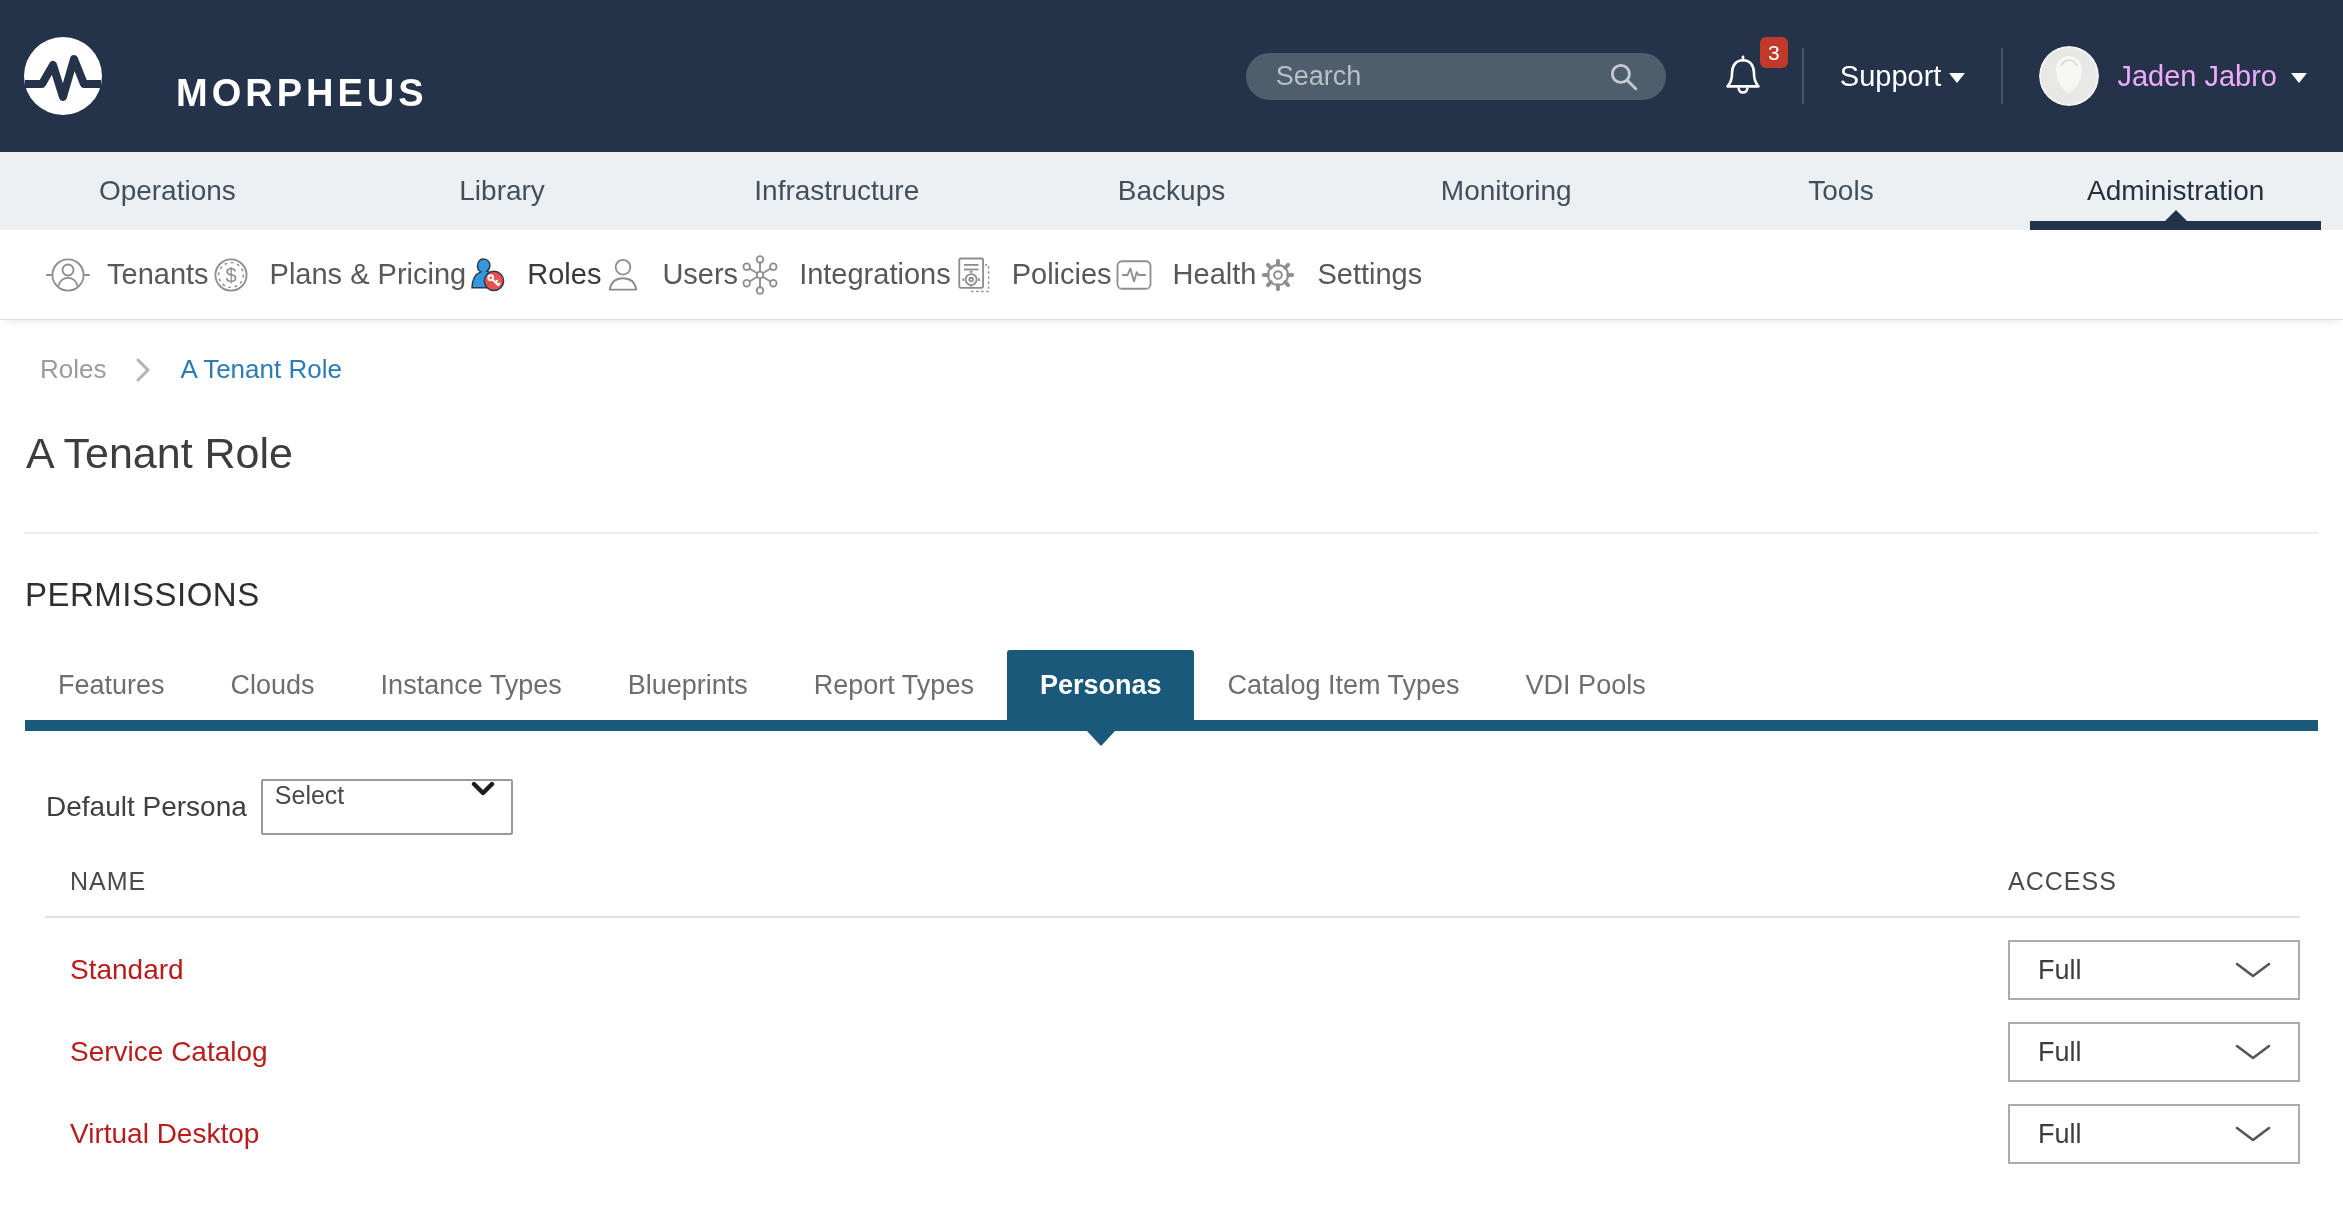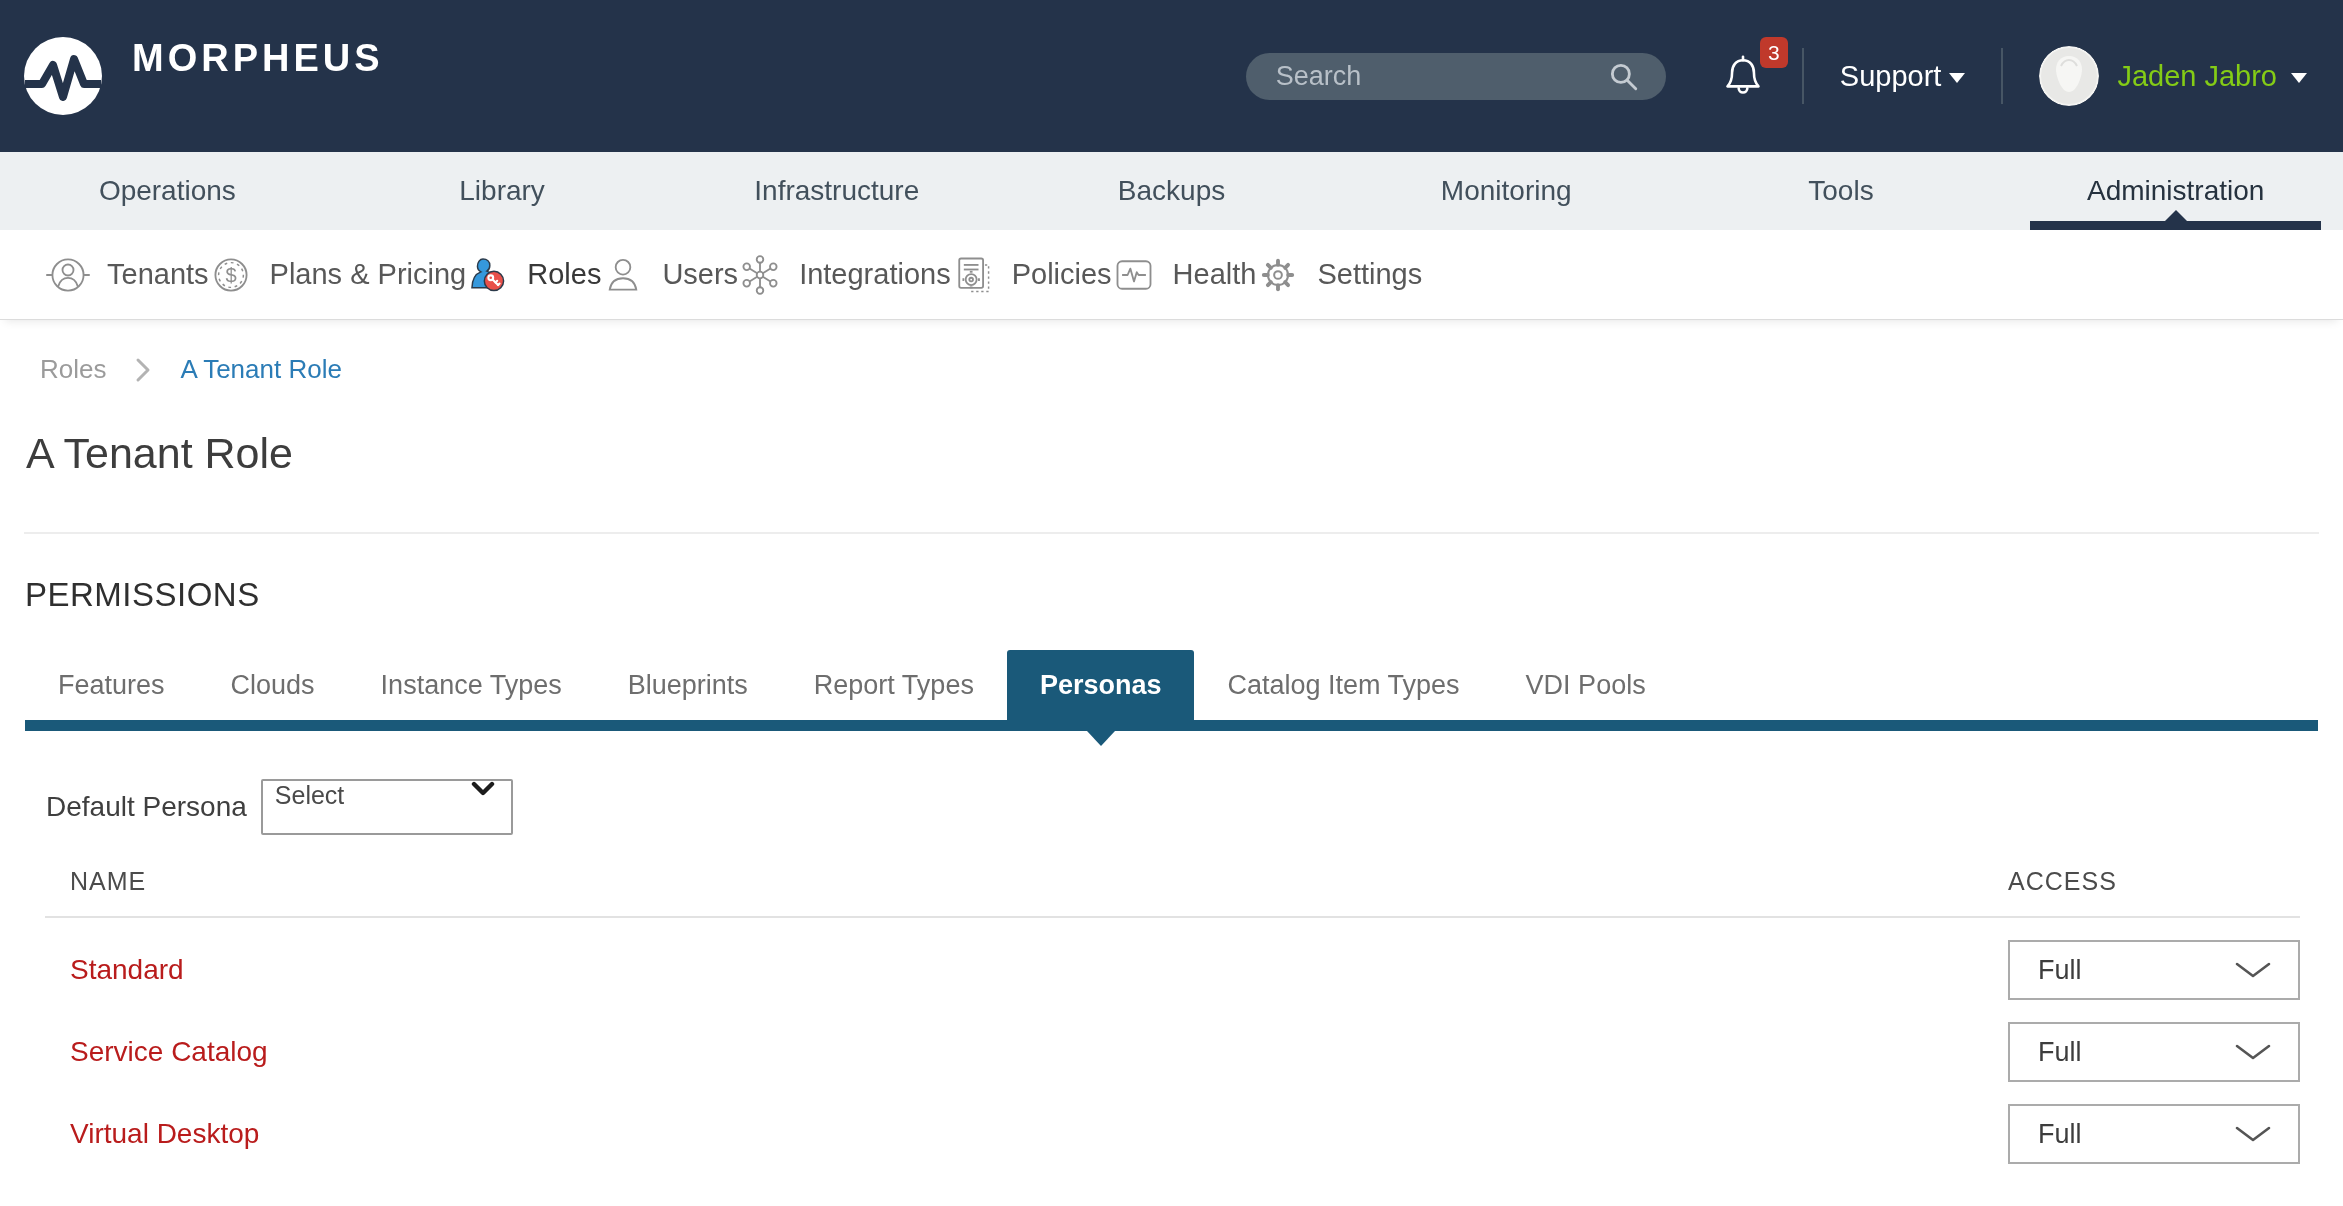--- a/index.html
+++ b/index.html
@@ -10,21 +10,21 @@
     overflow:hidden;
     -webkit-font-smoothing:antialiased;
   }
 
   
   .topbar {
     height:152px; background:#24334a;
     display:flex; align-items:center;
     padding:0 36px 0 24px;
   }
-  .brand { display:flex; align-items:flex-start; }
+  .brand { display:flex; align-items:flex-end;gap:44px; }
   .brand-logo svg { display:block; }
   .brand-name {
     color:#ffffff; font-size:38px; font-weight:700;
     letter-spacing:4px; margin-left:30px;
   }
   .topbar-spacer { flex:1; }
   .searchbox {
     width:420px; height:47px; background:#4f5e6c;
     border-radius:32px; display:flex; align-items:center;
     padding:0 26px 0 30px;
@@ -44,21 +44,21 @@
   }
   .tb-divider { width:2px; height:56px; background:#475665; margin:0 36px; }
   .support { display:flex; align-items:center; gap:8px; color:#fff; font-size:29px; cursor:pointer; }
   .caret-down {
     width:0; height:0;
     border-left:8px solid transparent; border-right:8px solid transparent;
     border-top:10px solid #ffffff; margin-top:4px;
   }
   .user-menu { display:flex; align-items:center; cursor:pointer; }
   .avatar { width:60px; height:60px; border-radius:50%; display:block; }
-  .username { color:#84cc16; font-size:29px; margin:0 14px 0 18px; }
+  .username { color:#f0abfc; font-size:29px; margin:0 14px 0 18px; }
 
   
   .main-nav { height:78px; background:#edf0f2; display:flex; }
   .main-nav-item {
     flex:1; display:flex; align-items:center; justify-content:center;
     font-size:28px; color:#42505c; position:relative; cursor:pointer;
   }
   .main-nav-item.active { color:#26323f; }
   .main-nav-item.active::after {
     content:""; position:absolute; left:22px; right:22px; bottom:0;

